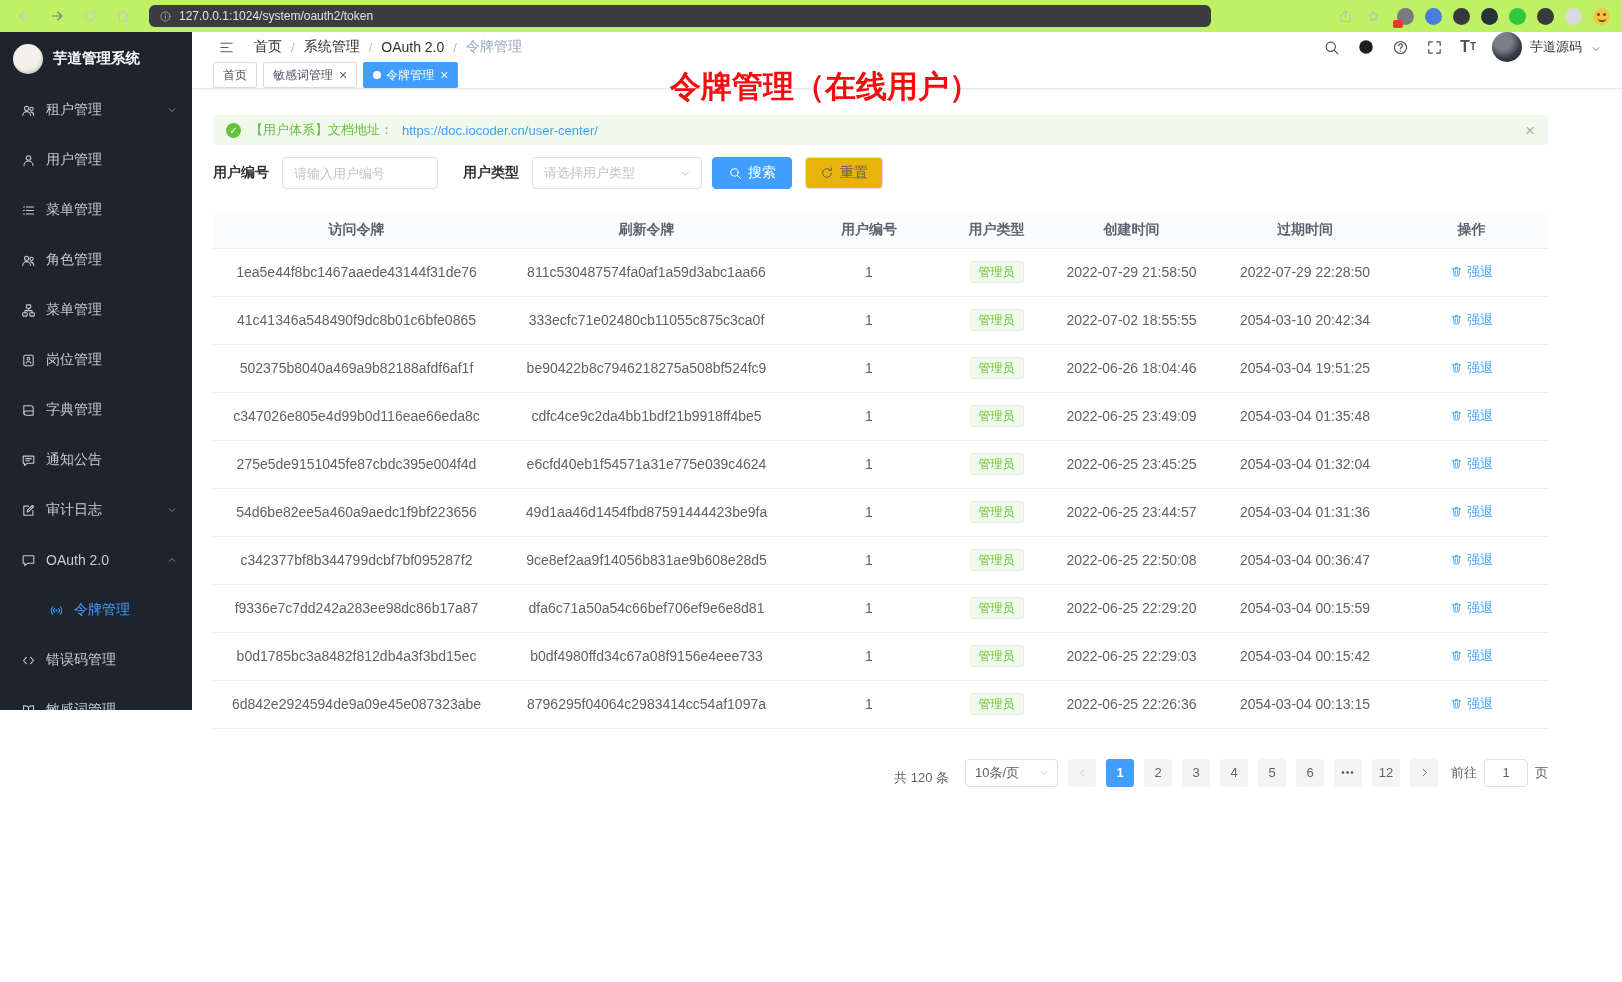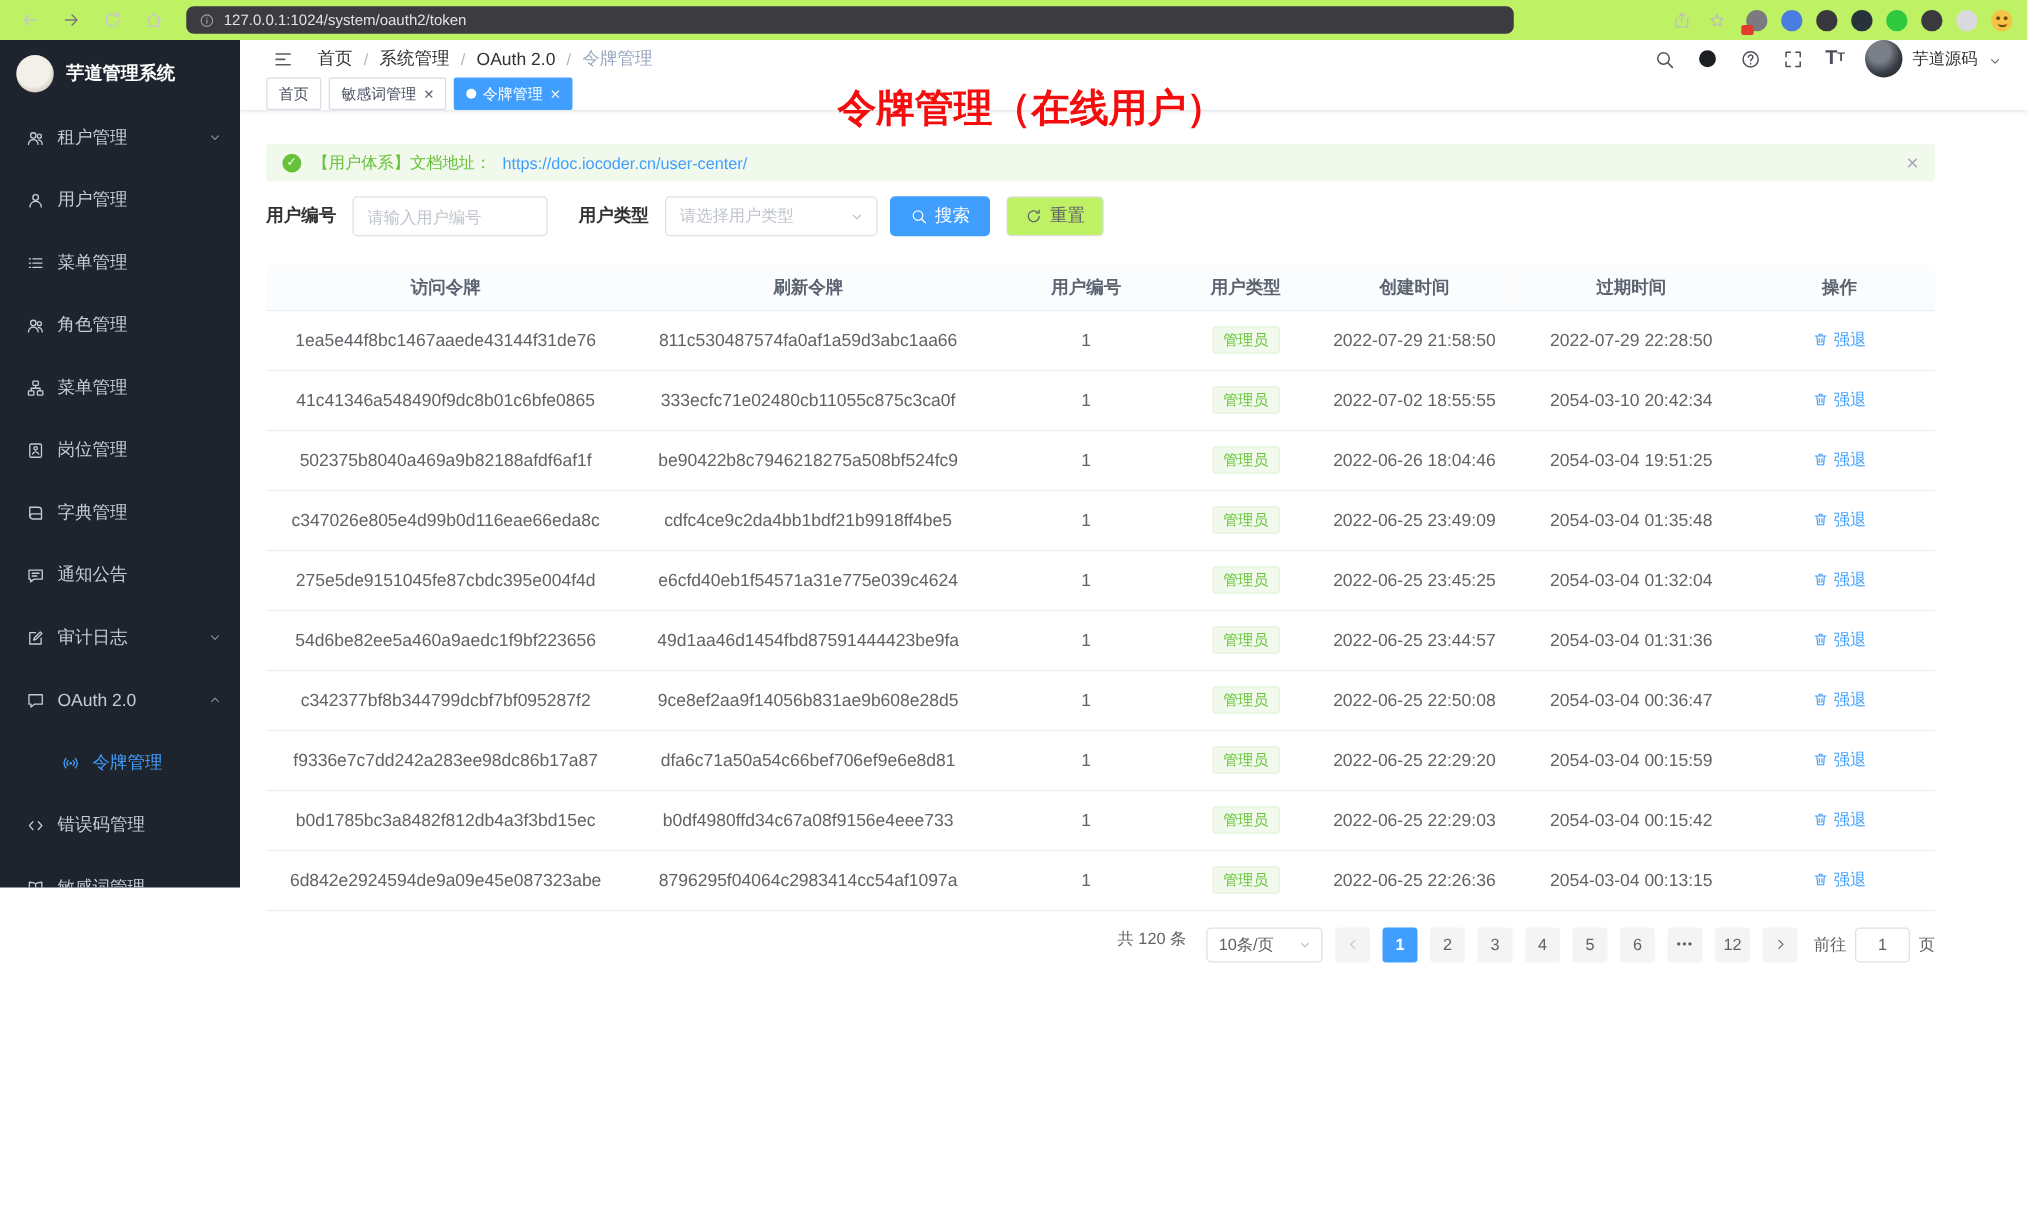--- a/index.html
+++ b/index.html
@@ -86,35 +86,35 @@
 .input::placeholder{color:#bfc4cc}
 .input-user{width:156px}
 .select{height:32px;border:1px solid #dcdfe6;border-radius:4px;padding:0 9px 0 11px;display:flex;
   align-items:center;justify-content:space-between;cursor:pointer;background:#fff}
 .select-user{width:170px}
 .select .ph{font-size:13px;color:#bfc4cc}
 .select .val{font-size:13px;color:#606266}
 .sel-caret{color:#b6bac2;display:inline-flex}
 .btn-primary{height:32px;margin-left:10px;background:#409eff;border:1px solid #409eff;color:#fff;border-radius:4px;
   padding:0 15px;font-size:14px;display:inline-flex;align-items:center;gap:6px;cursor:pointer;font-family:inherit}
-.btn-plain{height:32px;margin-left:13px;background:#bef264;border:1px solid #dcdfe6;color:#606266;border-radius:4px;
+.btn-plain{height:32px;margin-left:13px;background:#eab308;border:1px solid #dcdfe6;color:#606266;border-radius:4px;
   padding:0 14px;font-size:14px;display:inline-flex;align-items:center;gap:6px;cursor:pointer;font-family:inherit}
 
 
 .data-table{width:100%;margin-top:23px;border-collapse:collapse;table-layout:fixed}
 .data-table th{height:36px;font-size:14px;font-weight:700;color:#5c6370;background:#fbfcfd;
   border-bottom:1px solid #ebeef5;text-align:center}
 .data-table td{height:48px;font-size:14px;color:#606266;border-bottom:1px solid #ebeef5;text-align:center;
   white-space:nowrap;overflow:hidden}
 .tag-success{display:inline-block;height:22px;line-height:20px;padding:0 8px;background:#f0f9eb;
   border:1px solid #e1f3d8;color:#67c23a;border-radius:3px;font-size:12px}
 .act-link{color:#409eff;font-size:13px;display:inline-flex;align-items:center;gap:4px;cursor:pointer}
 
 
-.pager{display:flex;align-items:flex-start;justify-content:flex-end;margin-top:13px;font-size:13px;color:#606266;gap:10px}
+.pager{display:flex;align-items:flex-end;justify-content:flex-end;margin-top:30px;font-size:13px;color:#606266;gap:10px}
 .pg-total{margin-right:6px}
 .pg-size{width:93px;height:28px;padding:0 7px 0 9px}
 .pg-pages{display:flex;align-items:center;gap:10px}
 .pg-btn{min-width:28px;height:28px;padding:0 4px;border:none;border-radius:3px;background:#f4f4f5;color:#606266;
   font-size:13px;display:inline-flex;align-items:center;justify-content:center;cursor:pointer;font-family:inherit}
 .pg-btn.active{background:#409eff;color:#fff;font-weight:700}
 .pg-prev{color:#c0c4cc}
 .pg-ellipsis{font-size:10px;letter-spacing:1px}
 .pg-goto{display:flex;align-items:center;gap:7px;margin-left:3px}
 .goto-input{width:44px;height:28px;border:1px solid #dcdfe6;border-radius:4px;text-align:center;font-size:13px;

